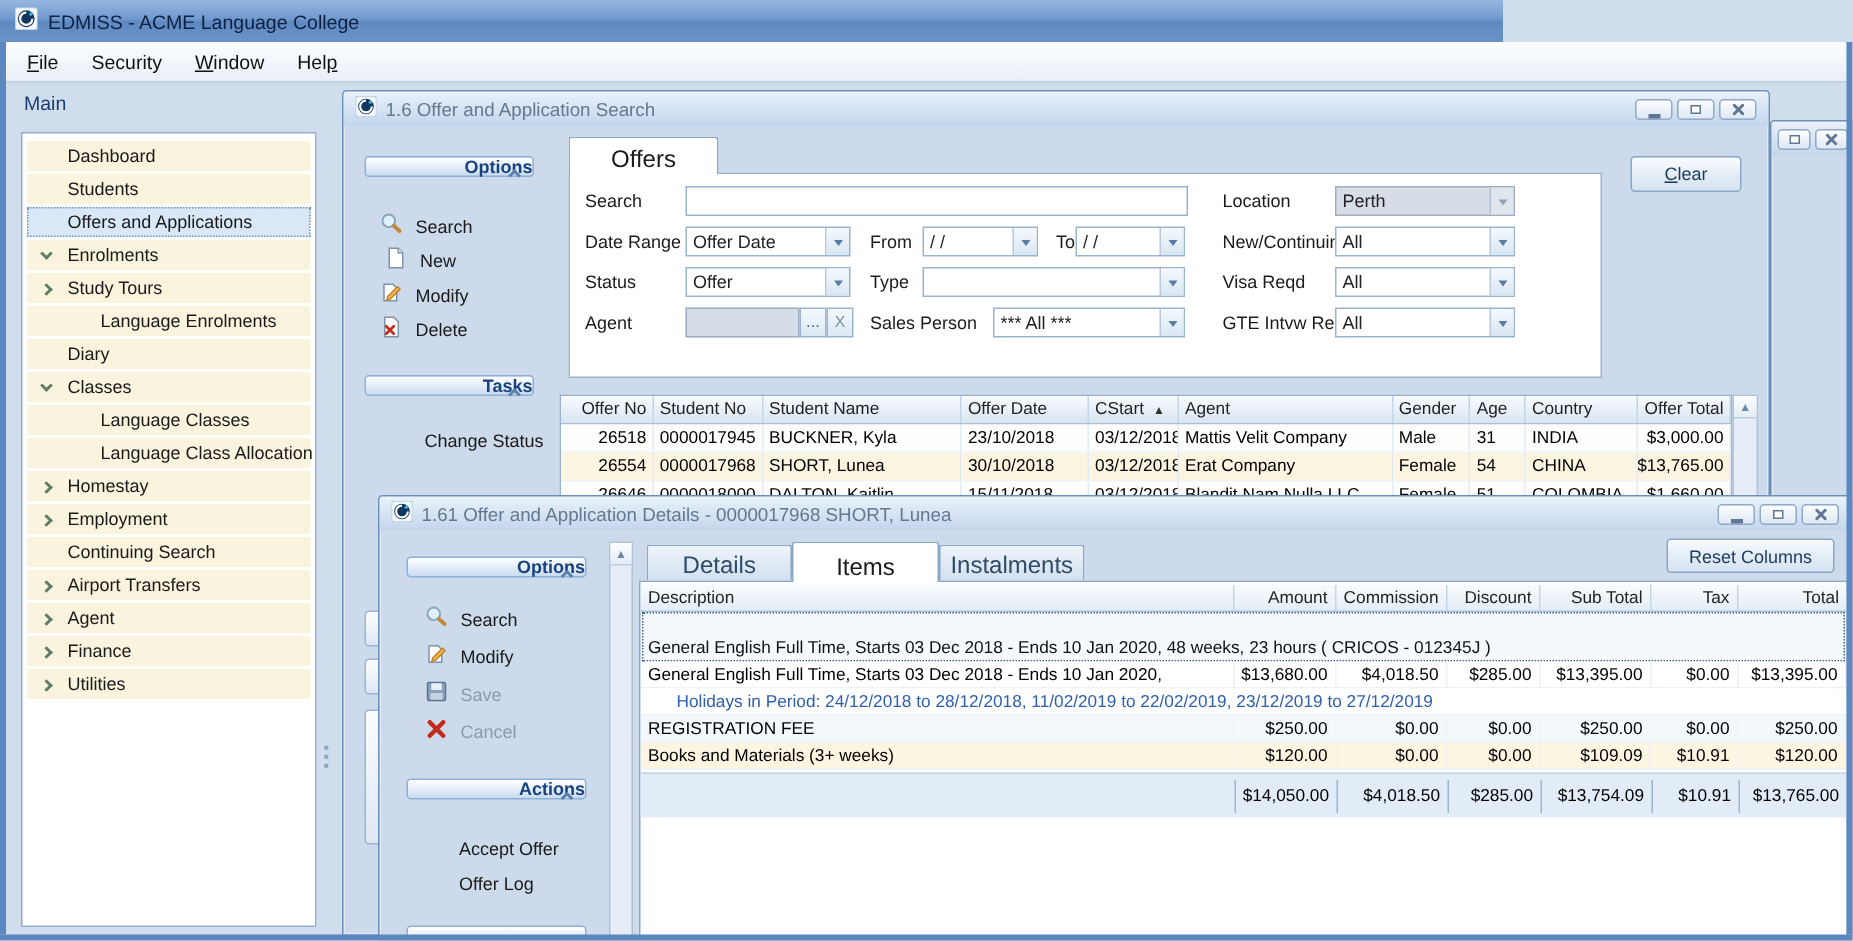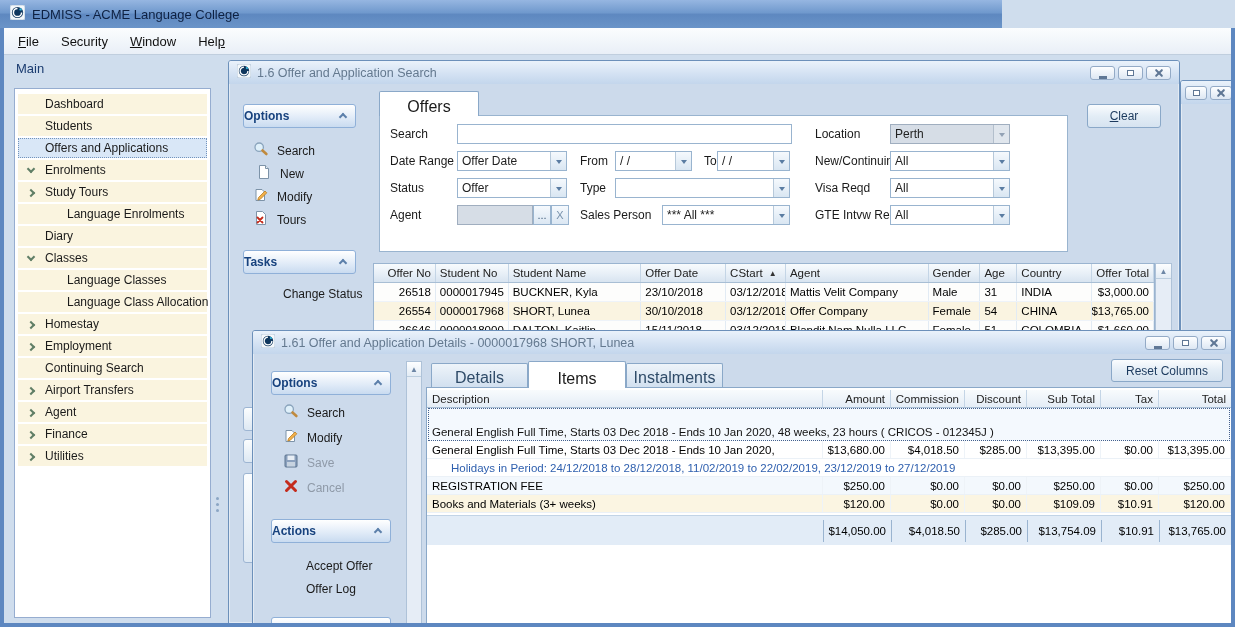--- a/index.html
+++ b/index.html
@@ -31,21 +31,21 @@
   .g-rest{width:7px;height:6px;border:1px solid #5f7795;background:#fff}
   .g-close{position:relative;width:10px;height:8px}
   .g-close::before,.g-close::after{content:"";position:absolute;left:0;top:3px;width:10px;height:2px;background:#5f7795;border-radius:1px}
   .g-close::before{transform:rotate(45deg)}.g-close::after{transform:rotate(-45deg)}
   #win-search{left:228px;top:60px;width:952px;height:564px;z-index:2}
   #win-bg{left:1180px;top:80px;width:55px;height:544px;z-index:1;border-radius:3px 0 0 0}
   #win-bg .wtitle{padding:0 4px}
   #win-bg .wbtn{width:22px}
   #win-details{left:252px;top:330px;width:983px;height:297px;z-index:3}
   
-  .phead{position:absolute;height:24px;border:1px solid #8fb0d8;border-radius:3px;background:linear-gradient(#ffffff,#e2ecf8 55%,#c9dbf0);display:flex;align-items:center;justify-content:flex-start;font-weight:bold;font-size:12px;color:#17427e}
+  .phead{position:absolute;height:14px;border:1px solid #8fb0d8;border-radius:3px;background:linear-gradient(#ffffff,#e2ecf8 55%,#c9dbf0);display:flex;align-items:center;justify-content:flex-end;font-weight:bold;font-size:12px;color:#17427e}
   .phead .chev{position:absolute;right:9px;top:9px;width:6px;height:6px;border-left:2px solid #5d80ab;border-top:2px solid #5d80ab;transform:rotate(45deg)}
   .opt{position:absolute;display:flex;align-items:center;gap:8px;font-size:12px;color:#1a1a1a;cursor:default}
   .opt.disabled{color:#8f9aa8}
   .linkitem{position:absolute;font-size:12px;color:#1a1a1a;white-space:nowrap;cursor:default}
   .btn{position:absolute;border:1px solid #8aa8c8;border-radius:3px;background:linear-gradient(#fafcfe,#e3edf6 50%,#d6e3f0);display:flex;align-items:center;justify-content:center;font-size:12px;color:#1c3a5e}
   .btn .key{text-decoration:underline}
   .frag{position:absolute;left:14px;width:113px;border:1px solid #9db5d2;border-radius:3px;background:linear-gradient(#fbfdfe,#dde8f3)}
   
   .tab{position:absolute;border:1px solid #8aa8c8;border-bottom:none;border-radius:2px 2px 0 0;display:flex;align-items:flex-end;justify-content:center;font-size:16px}
   .tab.active{background:#fff;color:#1a1a1a;z-index:3}
@@ -252,21 +252,21 @@
           <path d="M3 2.5 h6 l2.5 2.5 v8.5 h-8.5 z" fill="#fff" stroke="#7d93a8"></path>
           <path d="M5.5 10.5 L12 4 l1.8 1.8 L7.3 12.3 l-2.5.7 z" fill="#f2b04a" stroke="#b97d22" stroke-width=".8"></path>
         </svg></span>
     <span>Modify</span>
   </div>
   <div class="opt" style="left:24px;top:149px">
     <span><svg width="16" height="16">
           <path d="M3.5 1.5 h6 l3 3 v10 h-9 z" fill="#fff" stroke="#7d93a8"></path>
           <path d="M4.5 7.5 l5 5 M9.5 7.5 l-5 5" stroke="#c42b1c" stroke-width="1.8" stroke-linecap="round"></path>
         </svg></span>
-    <span>Tours</span>
+    <span>Delete</span>
   </div>
 
   <div class="phead" style="left:14px;top:189px;width:113px">
     <span>Tasks</span>
       <span class="chev"></span>
   </div>
   <div class="linkitem" style="left:54px;top:226px">Change Status</div>
 
   <div class="frag" style="top:346px;height:24px"></div>
   <div class="frag" style="top:378px;height:24px"></div>
@@ -373,21 +373,21 @@
           <span class="rc c8">INDIA</span>
           <span class="rc c9 num">$3,000.00</span>
         </div>
 
         <div class="grow">
           <span class="rc c0 num">26554</span>
           <span class="rc c1">0000017968</span>
           <span class="rc c2">SHORT, Lunea</span>
           <span class="rc c3">30/10/2018</span>
           <span class="rc c4">03/12/2018</span>
-          <span class="rc c5">Offer Company</span>
+          <span class="rc c5">Erat Company</span>
           <span class="rc c6">Female</span>
           <span class="rc c7">54</span>
           <span class="rc c8">CHINA</span>
           <span class="rc c9 num">$13,765.00</span>
         </div>
 
         <div class="grow">
           <span class="rc c0 num">26646</span>
           <span class="rc c1">0000018000</span>
           <span class="rc c2">DALTON, Kaitlin</span>

